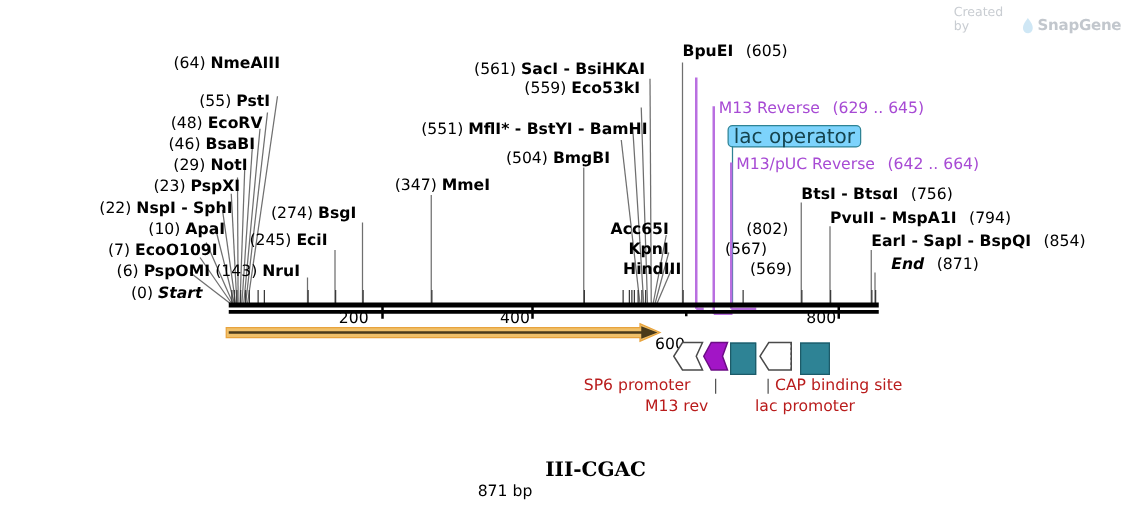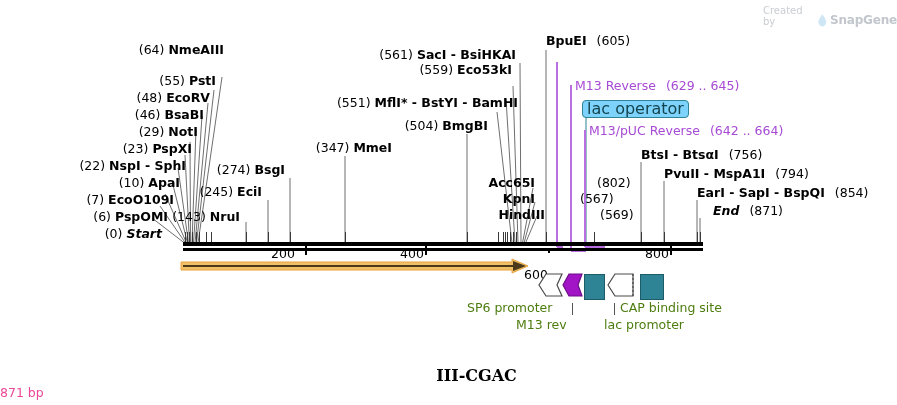--- a/index.html
+++ b/index.html
@@ -77,21 +77,21 @@
     width: 897px; height: 405px;
     pointer-events: none;
   }
 
   
   .feat { position: absolute; }
 
   .caption {
     position: absolute;
     font-size: 12.5px;
-    color: #4d7c0f;
+    color: #b91c1c;
     white-space: nowrap;
   }
   .cap-stem {
     position: absolute;
     width: 1px;
     background: #555555;
   }
 
   .title {
     position: absolute;
@@ -99,22 +99,23 @@
     text-align: center;
     font-family: "DejaVu Serif", serif;
     font-weight: bold;
     font-size: 16px;
     color: #000000;
     padding-left: 28px;
   }
   .subtitle {
     position: absolute;
     width: 808px;
+    text-align: center;
     font-size: 12.5px;
-    color: #ec4899;
+    color: #000000;
   }
 
   .wm {
     position: absolute;
     display: flex;
     align-items: flex-end;
     gap: 3px;
     font-size: 10px;
     color: #c9cdd2;
   }

